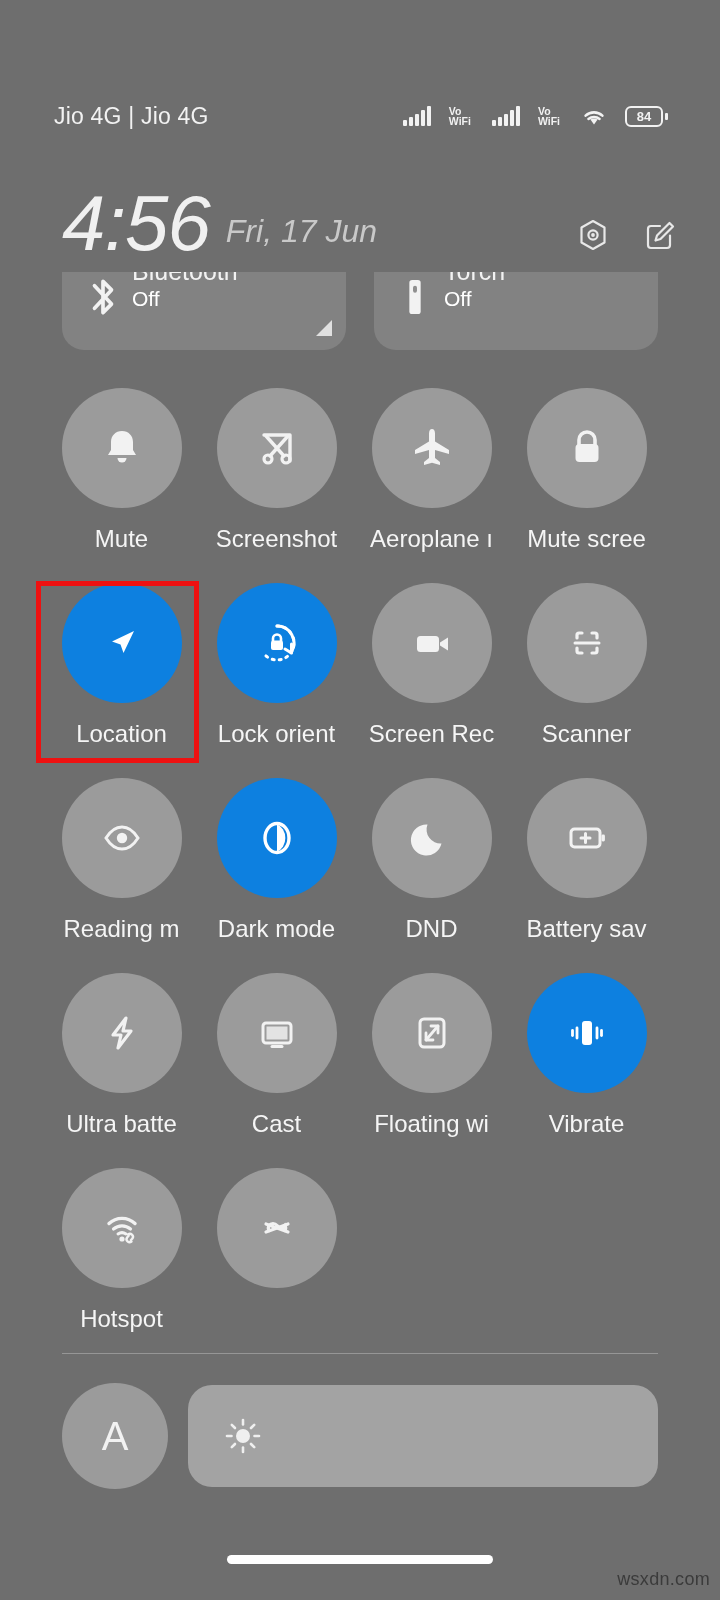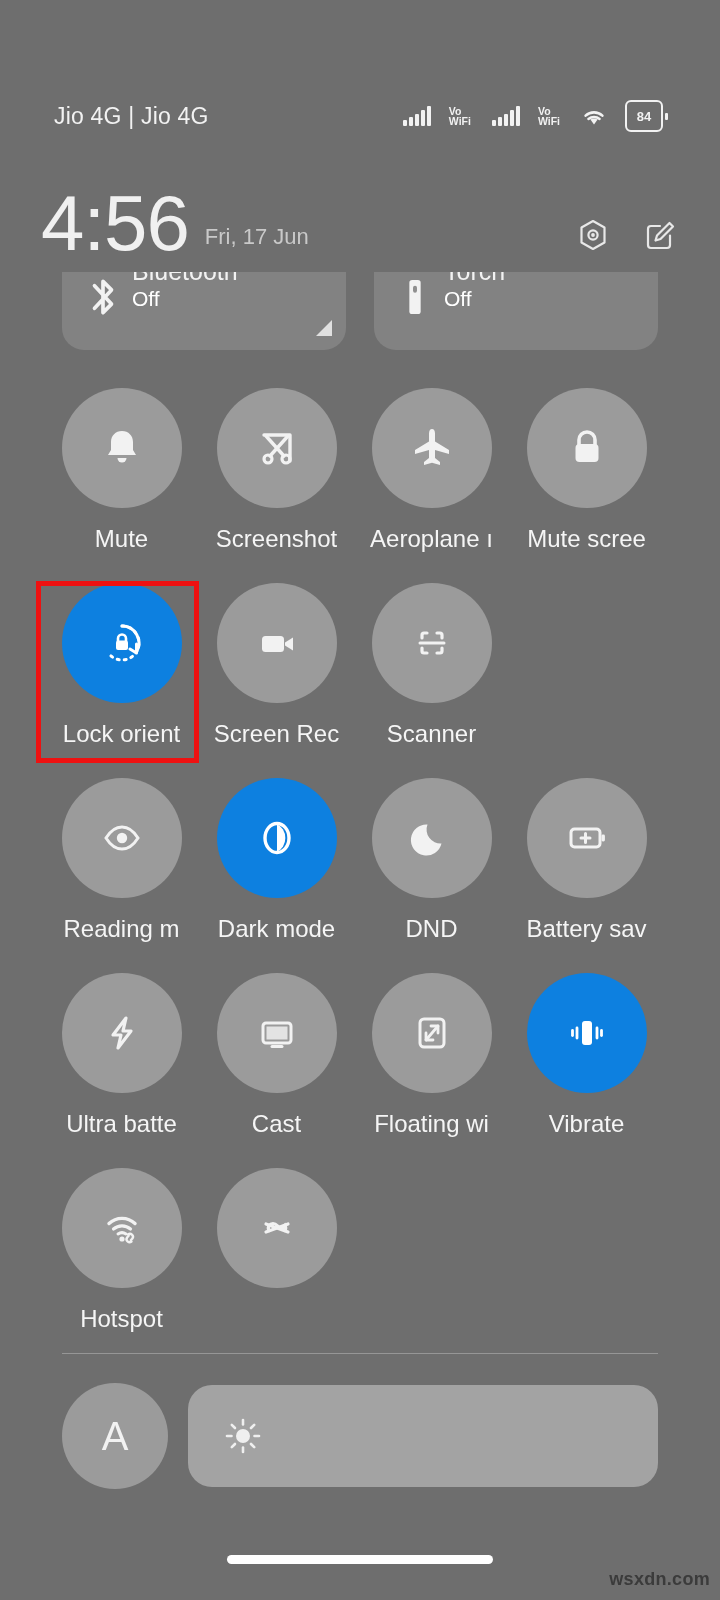--- a/index.html
+++ b/index.html
@@ -33,37 +33,37 @@
   .sig i:nth-child(5){height:20px}
   .volte {
     font-size:10.5px; line-height:10.5px; font-weight:bold; color:#f2f2f2;
     display:flex; flex-direction:column; align-items:flex-start; margin-right:3px;
   }
   .wifi-ic { width:26px; height:20px; display:block; }
   .battery {
     display:flex; align-items:center; gap:2px;
   }
   .battery .shell {
-    width:38px; height:32px; border:2px solid #f2f2f2; border-radius:6px;
+    width:38px; height:21px; border:2px solid #f2f2f2; border-radius:6px;
     display:flex; align-items:center; justify-content:center;
   }
   .battery .shell span { font-size:13px; font-weight:bold; color:#f2f2f2; line-height:1; }
   .battery .nub { width:3px; height:7px; background:#f2f2f2; border-radius:1px; }
 
   
   .clockrow {
     position:absolute; top:178px; left:0; width:720px; height:82px;
-    display:flex; align-items:flex-end; padding:0 44px 0 41px;
+    display:flex; align-items:flex-end; padding:0 44px 0 62px;font-style:italic;
   }
   .time {
     font-size:78px; line-height:74px; font-weight:300; color:#f0f0f0;
     letter-spacing:-1px;
   }
   .date {
-    font-size:22px; color:#c9c9c9; margin-left:16px; margin-bottom:10px;
+    font-size:32px; color:#c9c9c9; margin-left:16px; margin-bottom:10px;
     white-space:nowrap;
   }
   .hdr-actions {
     margin-left:auto; display:flex; align-items:center; gap:32px; margin-bottom:8px;
   }
   .hdr-ic { width:34px; height:34px; display:block; }
 
   
   .toptiles {
     position:absolute; top:272px; left:0; width:720px; height:78px;
@@ -142,21 +142,21 @@
   }
   .slider svg { display:block; }
 
   
   .navpill {
     position:absolute; left:50%; transform:translateX(-50%);
     bottom:36px; width:266px; height:9px; border-radius:5px; background:#ffffff;
   }
   .watermark {
     position:absolute; right:10px; bottom:10px;
-    font-size:18px; color:#3b3b3b; letter-spacing:.3px;font-weight:bold;
+    font-size:18px; color:#3b3b3b; letter-spacing:.3px;
   }
 </style>
 </head>
 <body>
 
 <div id="root">
 
   <div class="statusbar">
     <div class="carrier">Jio 4G | Jio 4G</div>
     <div class="sys-icons">
@@ -272,20 +272,28 @@
           <svg width="50" height="50" viewBox="0 0 50 50">
             <path d="M17 22 v-5 a8 8 0 0 1 16 0 v5" fill="none" stroke="#f2f2f2" stroke-width="3.6" stroke-linecap="round"></path>
             <rect x="13.5" y="21" width="23" height="18" rx="4" fill="#f2f2f2"></rect>
           </svg>
         </div>
         <div class="lbl">Mute scree</div>
       </div>
     </div>
 
     <div class="grid-row">
+      <div class="cell">
+        <div class="bubble on">
+          <svg width="52" height="52" viewBox="0 0 52 52">
+            <path d="M38 14 L16 24.5 L24.5 27.5 L27.5 36 Z" fill="#ffffff"></path>
+          </svg>
+        </div>
+        <div class="lbl">Location</div>
+      </div>
       <div class="cell">
         <div class="bubble on">
           <svg width="54" height="54" viewBox="0 0 54 54">
             <path d="M27 10 a17 17 0 1 1 -13.5 27.3" fill="none" stroke="#ffffff" stroke-width="3" stroke-linecap="round" stroke-dasharray="2 5"></path>
             <path d="M27 10 a17 17 0 0 1 14.5 25.8" fill="none" stroke="#ffffff" stroke-width="3" stroke-linecap="round"></path>
             <path d="M41.5 28 L41.5 37 L35 33" fill="none" stroke="#ffffff" stroke-width="3" stroke-linecap="round" stroke-linejoin="round"></path>
             <path d="M23 25 v-2.5 a4 4 0 0 1 8 0 V25" fill="none" stroke="#ffffff" stroke-width="2.6"></path>
             <rect x="21" y="24.5" width="12" height="9.5" rx="2" fill="#ffffff"></rect>
           </svg>
         </div>

